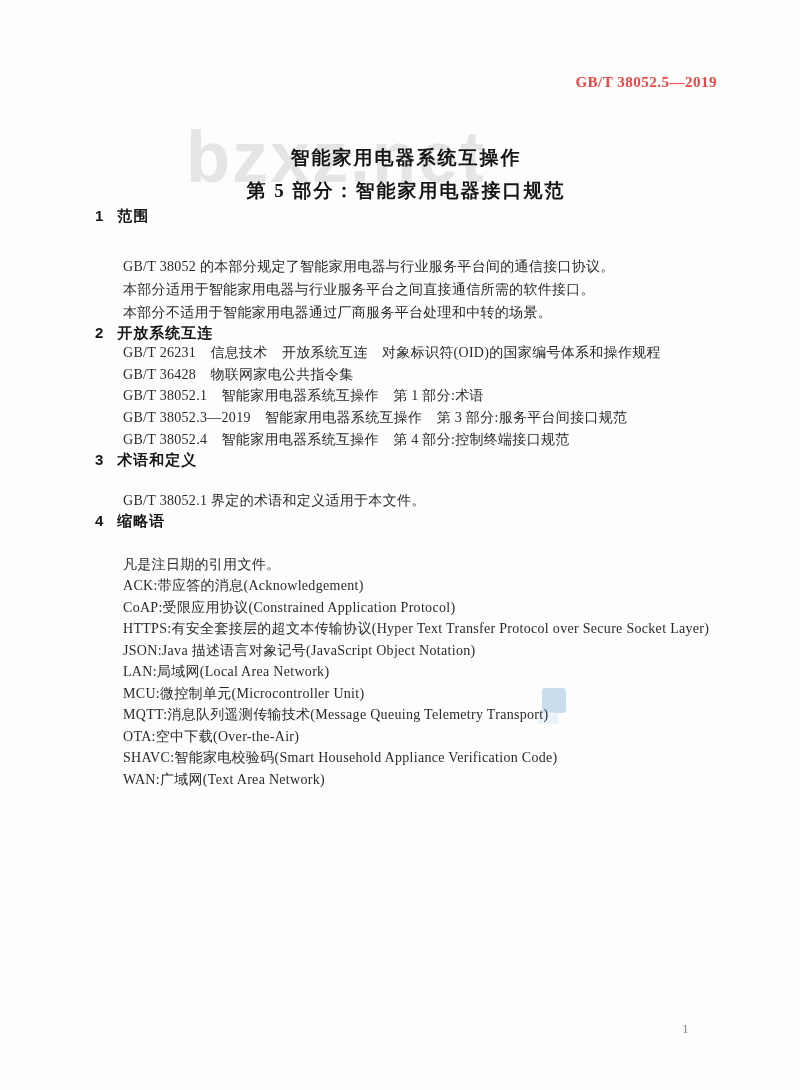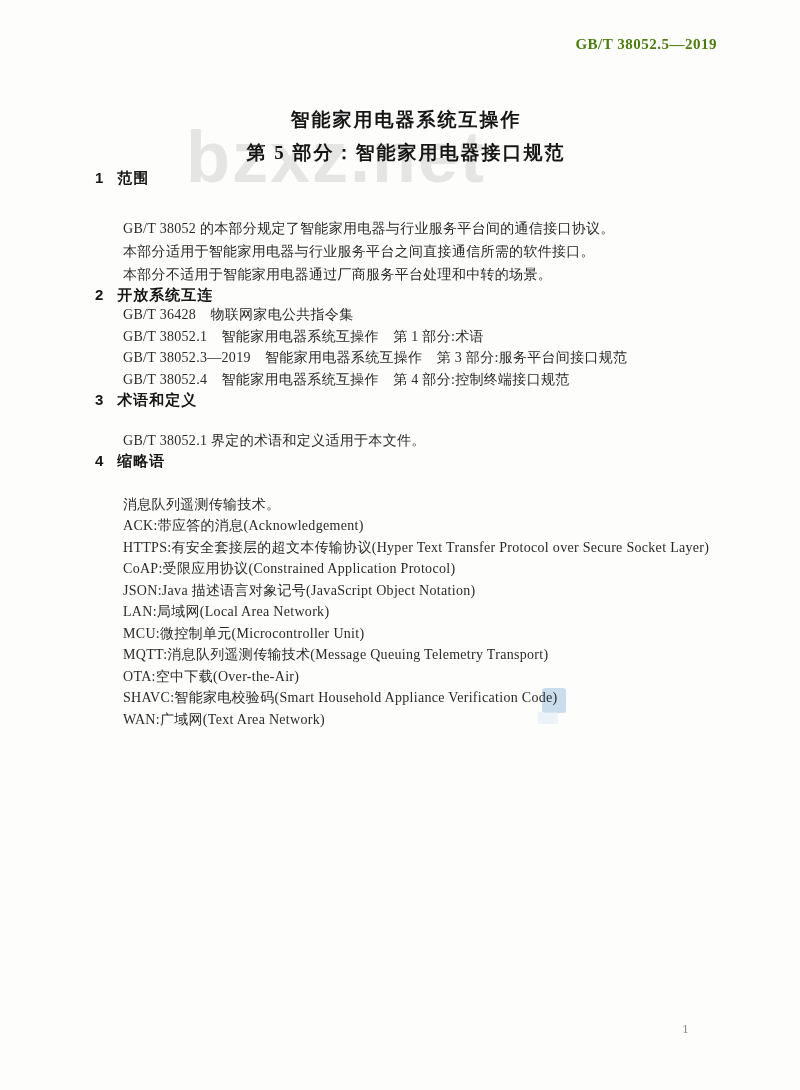--- a/index.html
+++ b/index.html
@@ -47,27 +47,27 @@
     position: absolute;
     left: -4px;
     top: 24px;
     width: 20px;
     height: 12px;
     background: #d8e7f3;
     opacity: 0.6;
   }
 
   .doc-header {
-    padding-top: 36px;
+    padding-top: 74px;
     text-align: right;
     font-size: 15px;
     font-weight: bold;
     letter-spacing: 0.5px;
     line-height: 17px;
-    color: #4d7c0f;
+    color: #ef4444;
   }
 
   .doc-title {
     margin-top: 50px;
     text-align: center;
     font-family: Liberation Serif, serif;
     font-weight: bold;
     font-size: 19px;
     line-height: 33px;
     letter-spacing: 2px;
@@ -136,43 +136,44 @@
     <p class="body">GB/T 38052 的本部分规定了智能家用电器与行业服务平台间的通信接口协议。</p>
     <p class="body">本部分适用于智能家用电器与行业服务平台之间直接通信所需的软件接口。</p>
     <p class="body">本部分不适用于智能家用电器通过厂商服务平台处理和中转的场景。</p>
   </div>
 
   <div class="sec2">
     <h2 class="sec-h h-s2">
       <span class="num">2</span><span>开放系统互连</span>
     </h2>
     <div class="refs">
+      <p class="body">GB/T 26231　信息技术　开放系统互连　对象标识符(OID)的国家编号体系和操作规程</p>
       <p class="body">GB/T 36428　物联网家电公共指令集</p>
       <p class="body">GB/T 38052.1　智能家用电器系统互操作　第 1 部分:术语</p>
       <p class="body">GB/T 38052.3—2019　智能家用电器系统互操作　第 3 部分:服务平台间接口规范</p>
       <p class="body">GB/T 38052.4　智能家用电器系统互操作　第 4 部分:控制终端接口规范</p>
     </div>
   </div>
 
   <div class="sec3">
     <h2 class="sec-h h-s3">
       <span class="num">3</span><span>术语和定义</span>
     </h2>
     <p class="body">GB/T 38052.1 界定的术语和定义适用于本文件。</p>
   </div>
 
   <div class="sec4">
     <h2 class="sec-h h-s4">
       <span class="num">4</span><span>缩略语</span>
     </h2>
-    <p class="body lead">消息队列遥测传输技术。</p>
+    <p class="body lead">凡是注日期的引用文件。</p>
     <div class="abbrs">
       <p class="body">ACK:带应答的消息(Acknowledgement)</p>
+      <p class="body">CoAP:受限应用协议(Constrained Application Protocol)</p>
       <p class="body">HTTPS:有安全套接层的超文本传输协议(Hyper Text Transfer Protocol over Secure Socket Layer)</p>
-      <p class="body">CoAP:受限应用协议(Constrained Application Protocol)</p>
       <p class="body">JSON:Java 描述语言对象记号(JavaScript Object Notation)</p>
       <p class="body">LAN:局域网(Local Area Network)</p>
       <p class="body">MCU:微控制单元(Microcontroller Unit)</p>
       <p class="body">MQTT:消息队列遥测传输技术(Message Queuing Telemetry Transport)</p>
       <p class="body">OTA:空中下载(Over-the-Air)</p>
       <p class="body">SHAVC:智能家电校验码(Smart Household Appliance Verification Code)</p>
       <p class="body">WAN:广域网(Text Area Network)</p>
     </div>
   </div>
 

